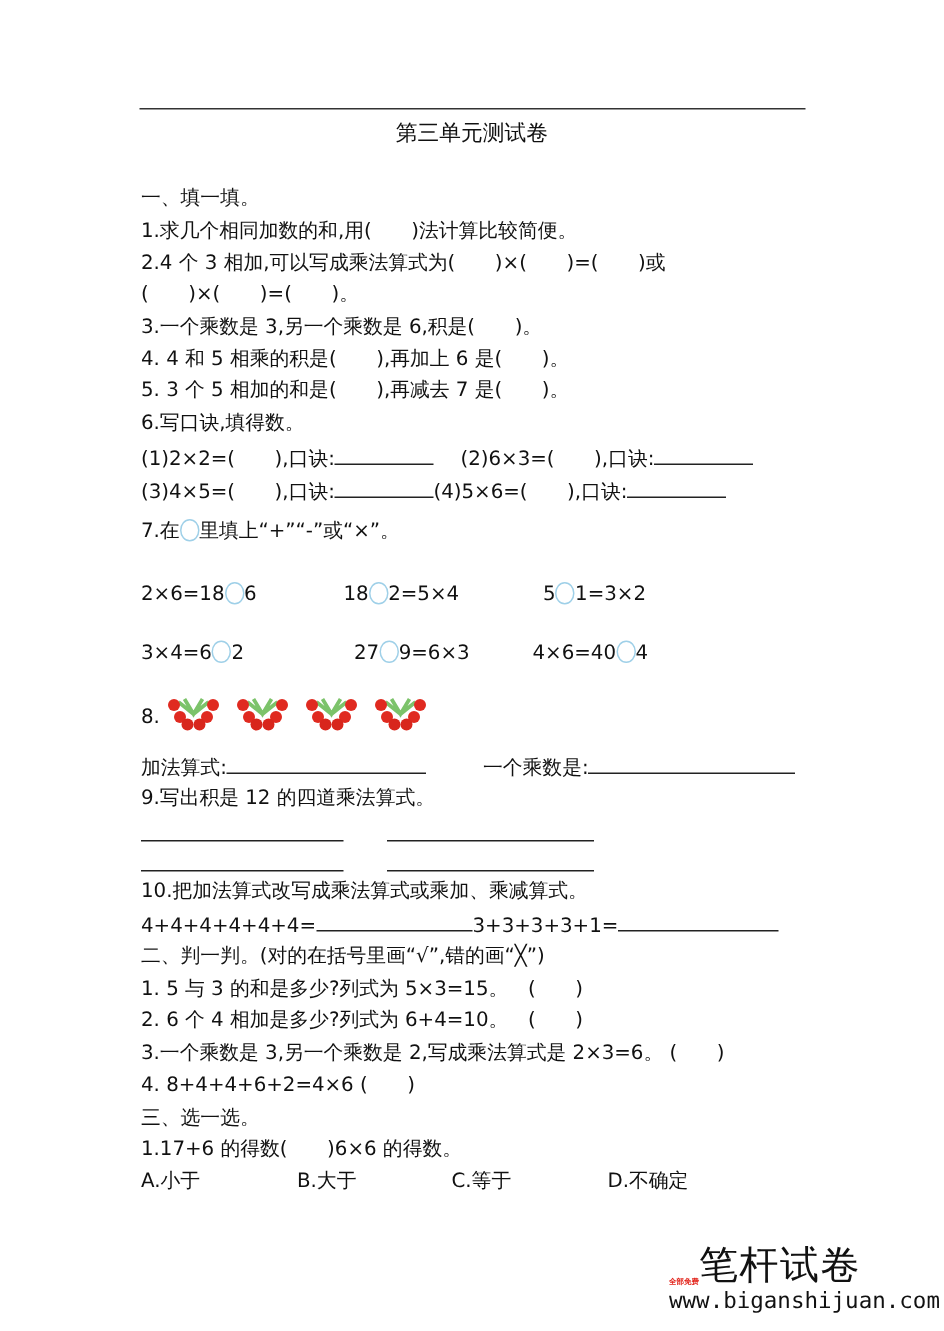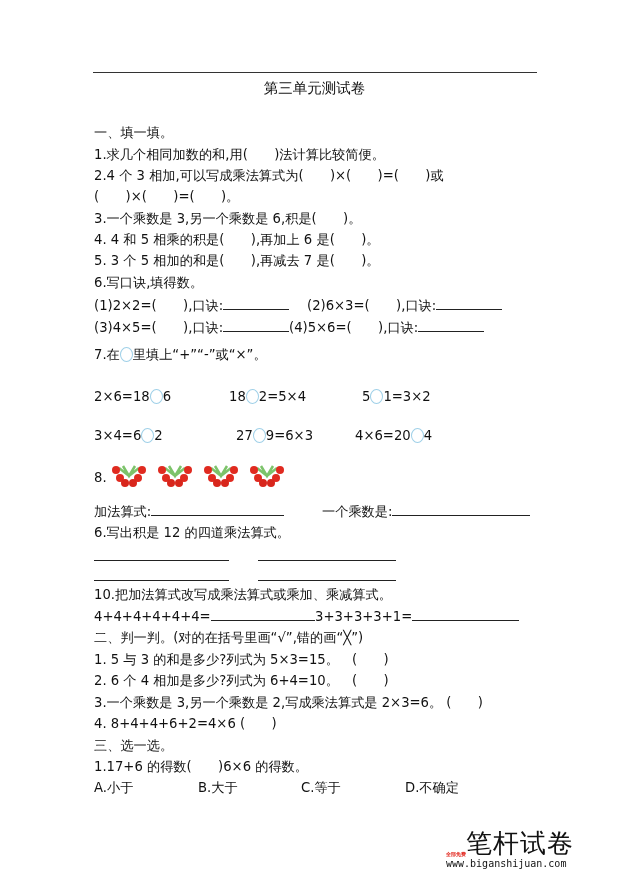--- a/index.html
+++ b/index.html
@@ -11,21 +11,21 @@
   }
   .rule-top { position: absolute; left: 93px; top: 72px; width: 444px; height: 1px; background: #333; }
   .title { position: absolute; left: 0; width: 629px; top: 79px; text-align: center; font-size: 14.5px; }
   .line { position: absolute; left: 94px; white-space: nowrap; line-height: 18px; }
   .u { display: inline-block; border-bottom: 1px solid #222; height: 13px; vertical-align: baseline; }
   .circ { display: inline-block; width: 13px; height: 15px; border-radius: 50%; border: 1px solid #9fd0e8; vertical-align: -3px; margin: 0 0; box-sizing: border-box; }
   .abs { position: absolute; white-space: nowrap; line-height: 18px; text-align: center; }
   .blank-line { position: absolute; height: 1px; background: #222; }
   .fruit { display: inline-block; width: 36px; height: 26px; vertical-align: -6px; margin-right: 6px; }
   .logo-main { position: absolute; left: 466px; top: 826px; font-size: 26px; font-family: Liberation Sans, sans-serif; letter-spacing: 1px; color: #111; }
-  .logo-url { position: absolute; left: 446px; top: 858px; font-size: 10px; font-family: "DejaVu Sans Mono", monospace; color: #111; }
+  .logo-url { position: absolute; left: 446px; top: 858px; font-size: 15px; font-family: "DejaVu Sans Mono", monospace; color: #111; }
   .logo-badge { position: absolute; left: 446px; top: 851px; font-size: 5px; color: #e2231a; font-weight: bold; }
 </style>
 </head>
 <body>
 
 <div class="rule-top"></div>
 <div class="title">第三单元测试卷</div>
 
 <div class="line" style="top:124px">一、填一填。</div>
 <div class="line" style="top:146px">1.求几个相同加数的和,用(　　)法计算比较简便。</div>
@@ -63,21 +63,21 @@
   <span>5</span><span class="circ"></span><span>1=3×2</span>
 </div>
 
 <div class="abs" style="left:94px;top:427px">
   <span>3×4=6</span><span class="circ"></span><span>2</span>
 </div>
 <div class="abs" style="left:236px;top:427px">
   <span>27</span><span class="circ"></span><span>9=6×3</span>
 </div>
 <div class="abs" style="left:355px;top:427px">
-  <span>4×6=20</span><span class="circ"></span><span>4</span>
+  <span>4×6=40</span><span class="circ"></span><span>4</span>
 </div>
 
 <div class="abs" style="left:94px;top:462px">
   <span>8.</span>
   <span>
     <svg class="fruit" viewBox="0 0 36 26">
         <path d="M8 6 L18 14 L28 6 M12 4 L18 14 L24 4" stroke="#7cc36a" stroke-width="2.5" fill="none"></path>
         <circle cx="5" cy="8" r="4" fill="#e02a20"></circle>
         <circle cx="31" cy="8" r="4" fill="#e02a20"></circle>
         <circle cx="9" cy="16" r="4" fill="#e02a20"></circle>
@@ -115,21 +115,21 @@
   </span>
 </div>
 
 <div class="abs" style="left:94px;top:502px">
   <span>加法算式:</span><span class="u" style="width:133px"></span>
 </div>
 <div class="abs" style="left:322px;top:502px">
   <span>一个乘数是:</span><span class="u" style="width:138px"></span>
 </div>
 
-<div class="line" style="top:524px">6.写出积是 12 的四道乘法算式。</div>
+<div class="line" style="top:524px">9.写出积是 12 的四道乘法算式。</div>
 <div class="blank-line" style="left:94px;top:560px;width:135px"></div>
 <div class="blank-line" style="left:258px;top:560px;width:138px"></div>
 <div class="blank-line" style="left:94px;top:580px;width:135px"></div>
 <div class="blank-line" style="left:258px;top:580px;width:138px"></div>
 
 <div class="line" style="top:586px">10.把加法算式改写成乘法算式或乘加、乘减算式。</div>
 <div class="abs" style="left:94px;top:607px">
   <span>4+4+4+4+4+4=</span><span class="u" style="width:104px"></span>
 </div>
 <div class="abs" style="left:315px;top:607px">

